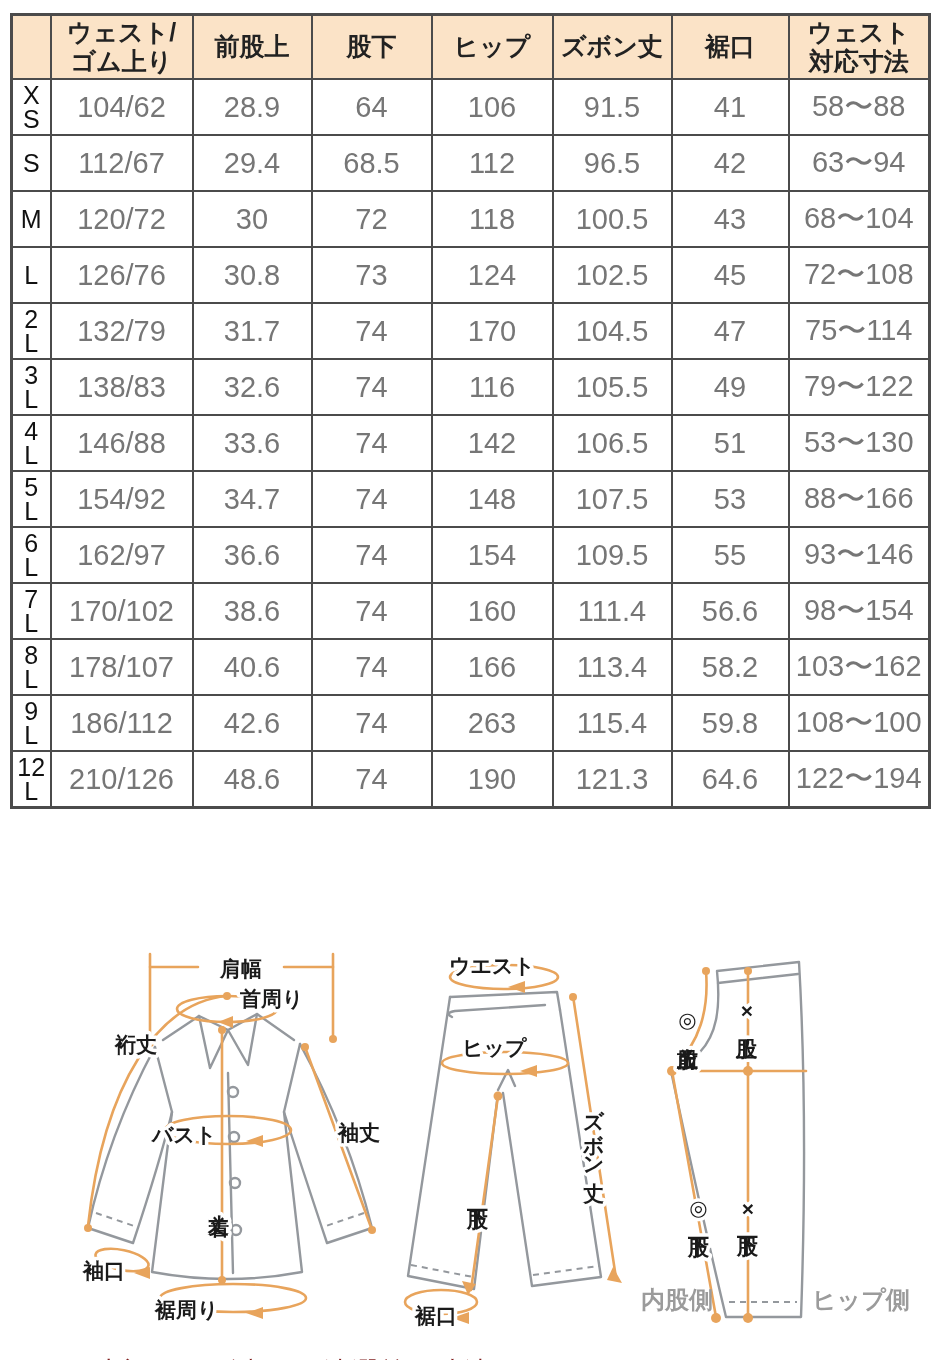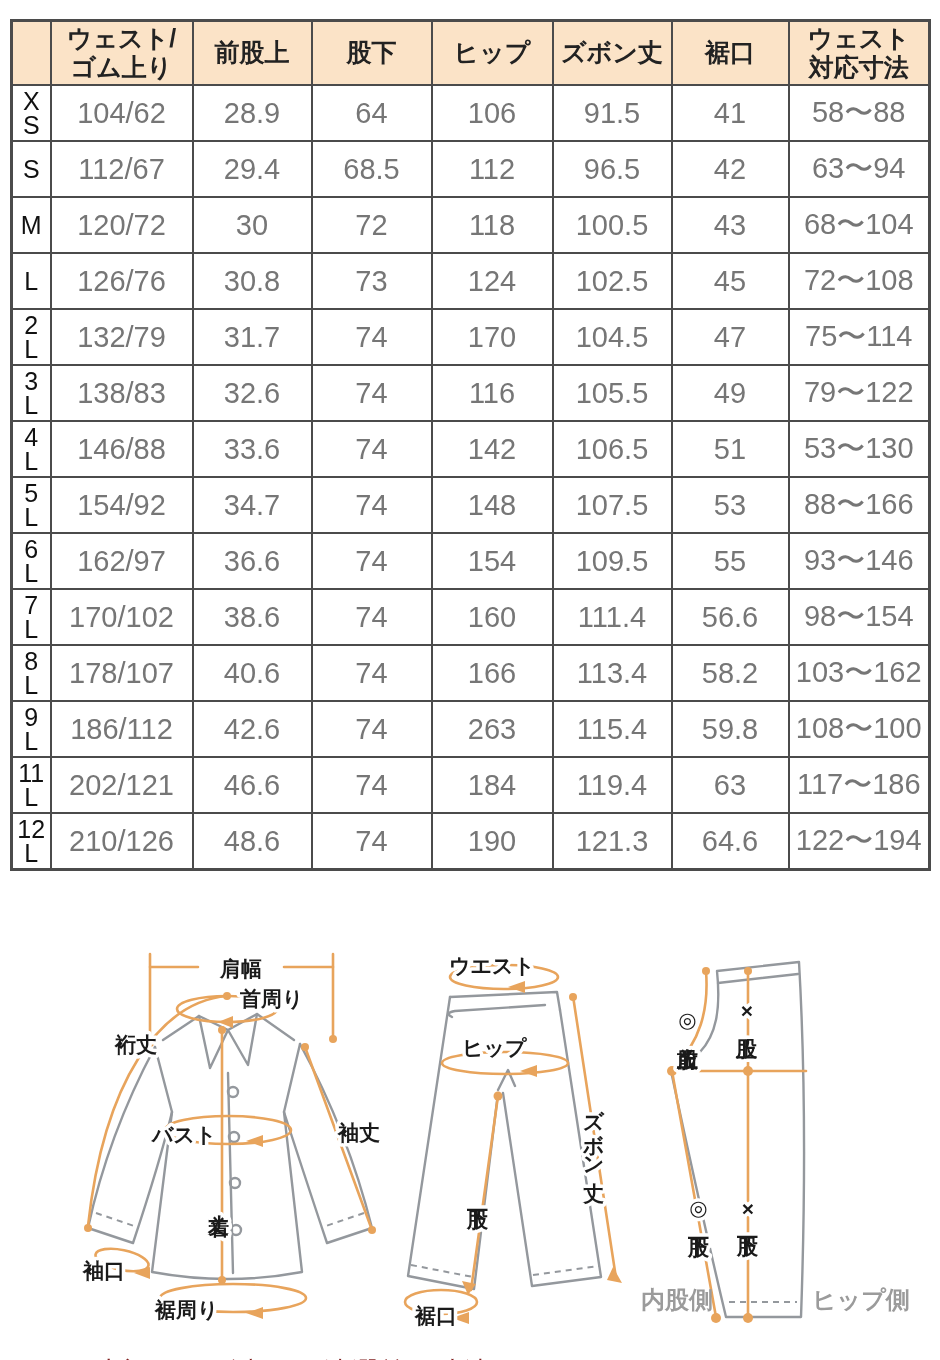--- a/index.html
+++ b/index.html
@@ -3,21 +3,21 @@
 <meta charset="utf-8">
 <style>
   html,body{margin:0;padding:0;}
   body{
     width:940px;height:1360px;position:relative;background:#fff;
     font-family:"Liberation Sans","DejaVu Sans",sans-serif;
     overflow:hidden;
   }
   
   table.size-chart{
-    position:absolute;left:10px;top:19px;width:918px;
+    position:absolute;left:10px;top:13px;width:918px;
     border-collapse:collapse;table-layout:fixed;
     border:3px solid #4b4b4b;
   }
   .size-chart th,.size-chart td{
     border:2px solid #4b4b4b;text-align:center;vertical-align:middle;padding:0;
   }
   .size-chart thead th{
     background:#FBE3C7;height:62px;font-size:25px;font-weight:600;
     color:#222;line-height:1.18;white-space:pre-line;
   }
@@ -229,33 +229,20 @@
         <td class="val">186/112</td>
         <td class="val">42.6</td>
         <td class="val">74</td>
         <td class="val">263</td>
         <td class="val">115.4</td>
         <td class="val">59.8</td>
         <td class="val">108〜100</td>
       </tr>
       <tr>
         <td class="size">
-          <div>11</div>
-          <div>L</div>
-        </td>
-        <td class="val">202/121</td>
-        <td class="val">46.6</td>
-        <td class="val">74</td>
-        <td class="val">184</td>
-        <td class="val">119.4</td>
-        <td class="val">63</td>
-        <td class="val">117〜186</td>
-      </tr>
-      <tr>
-        <td class="size">
           <div>12</div>
           <div>L</div>
         </td>
         <td class="val">210/126</td>
         <td class="val">48.6</td>
         <td class="val">74</td>
         <td class="val">190</td>
         <td class="val">121.3</td>
         <td class="val">64.6</td>
         <td class="val">122〜194</td>

